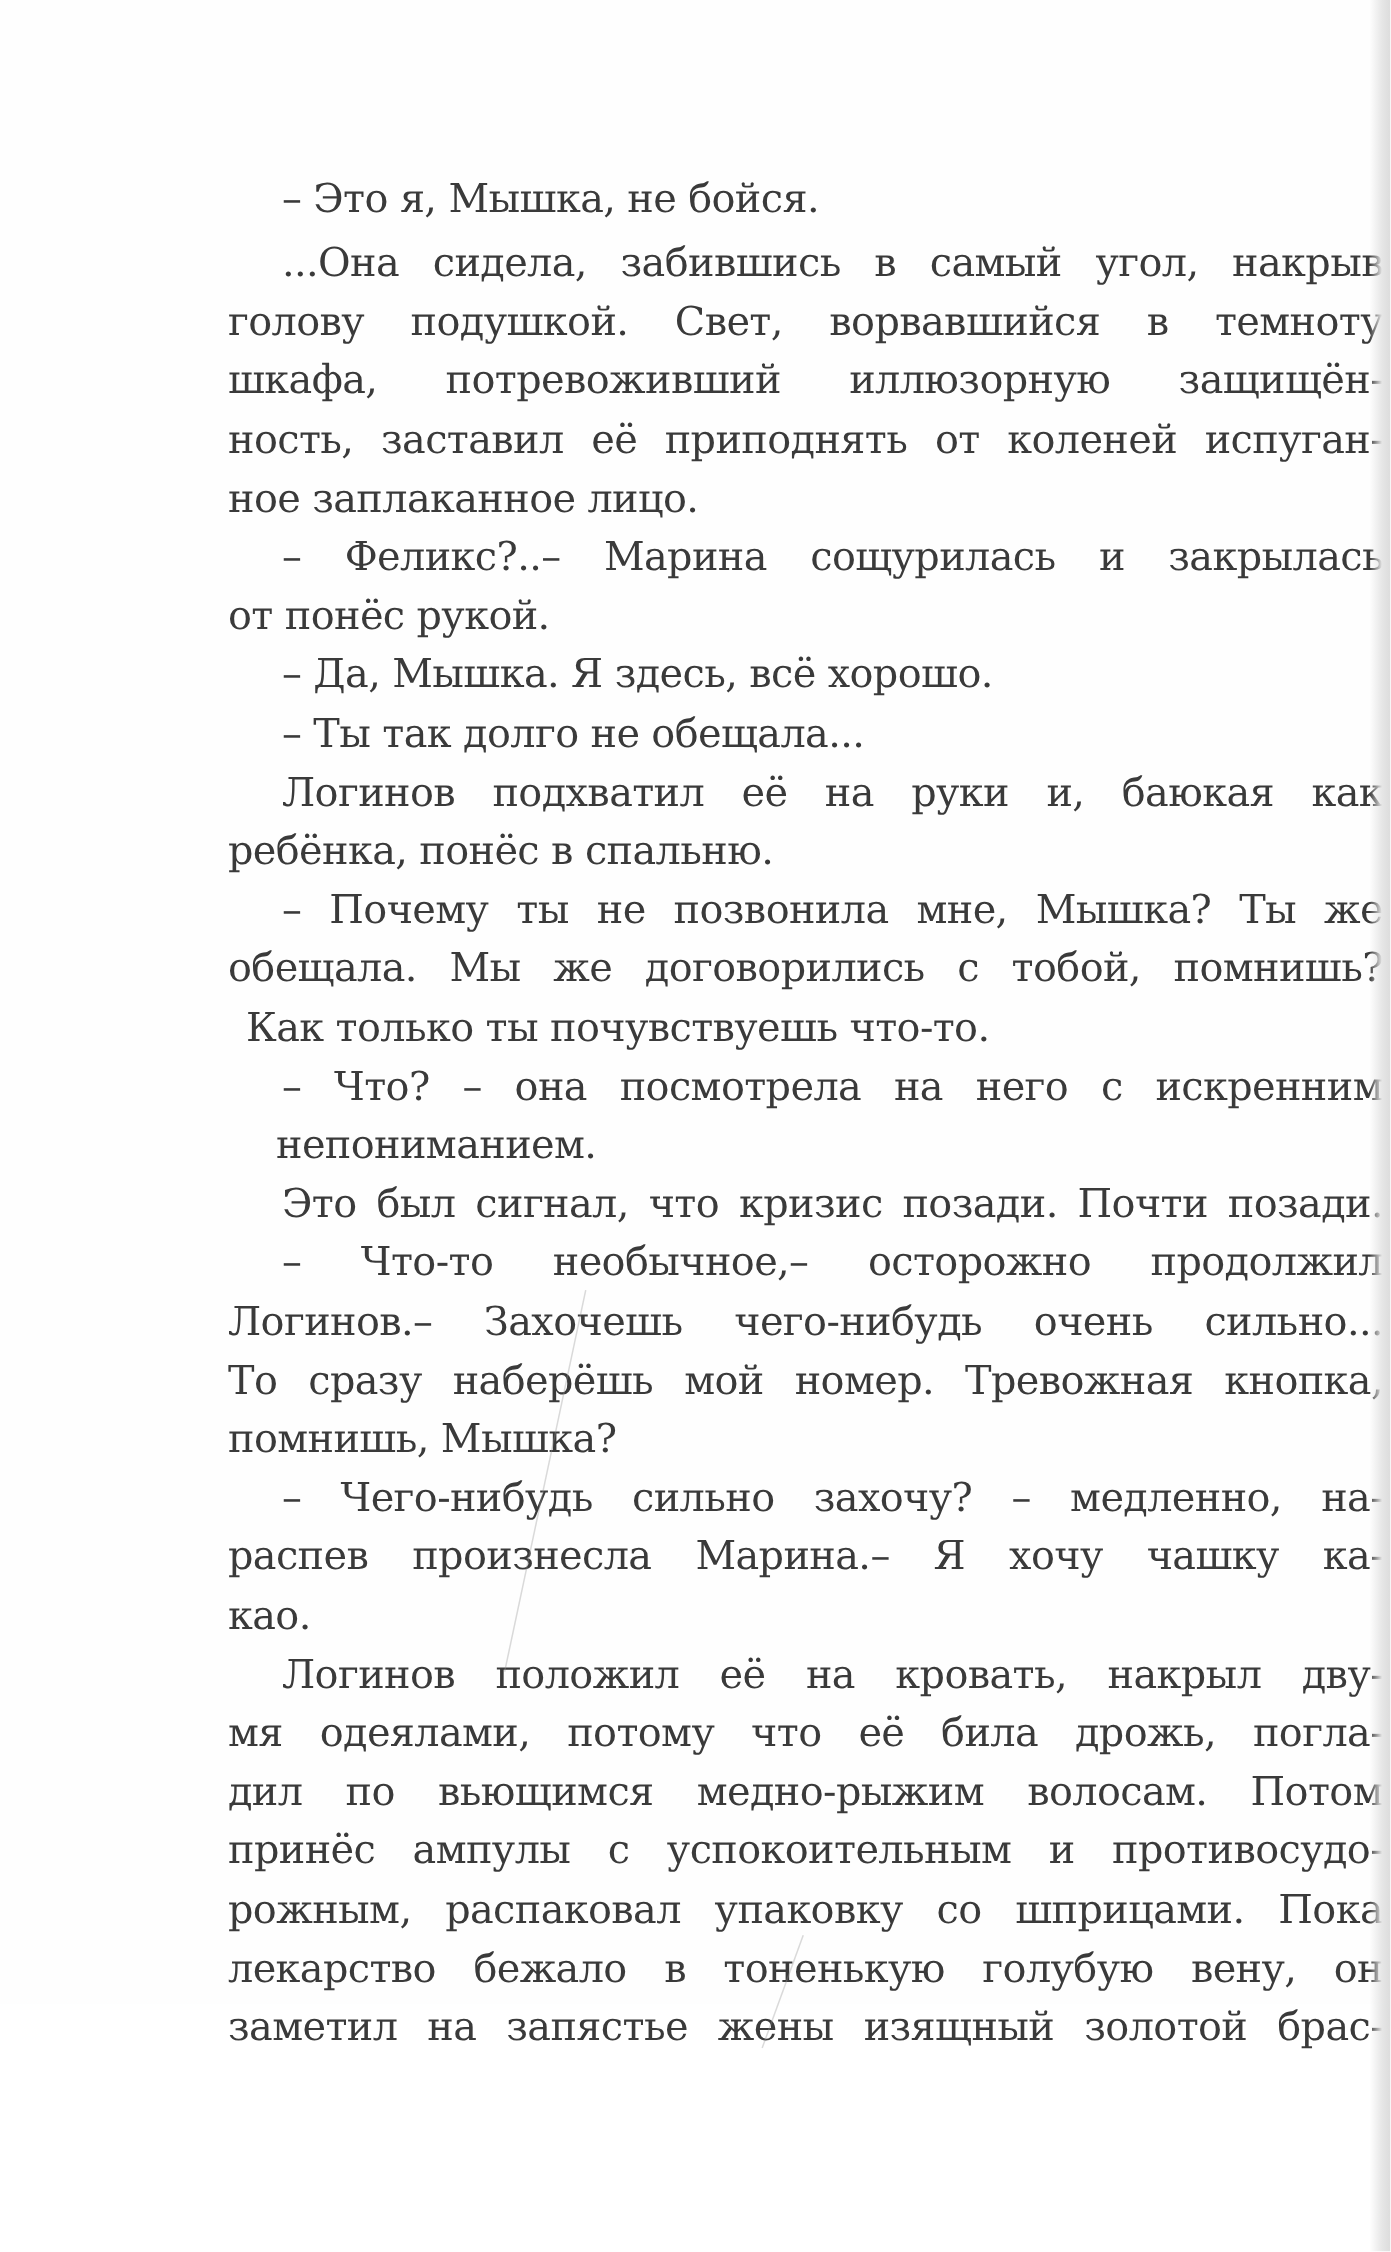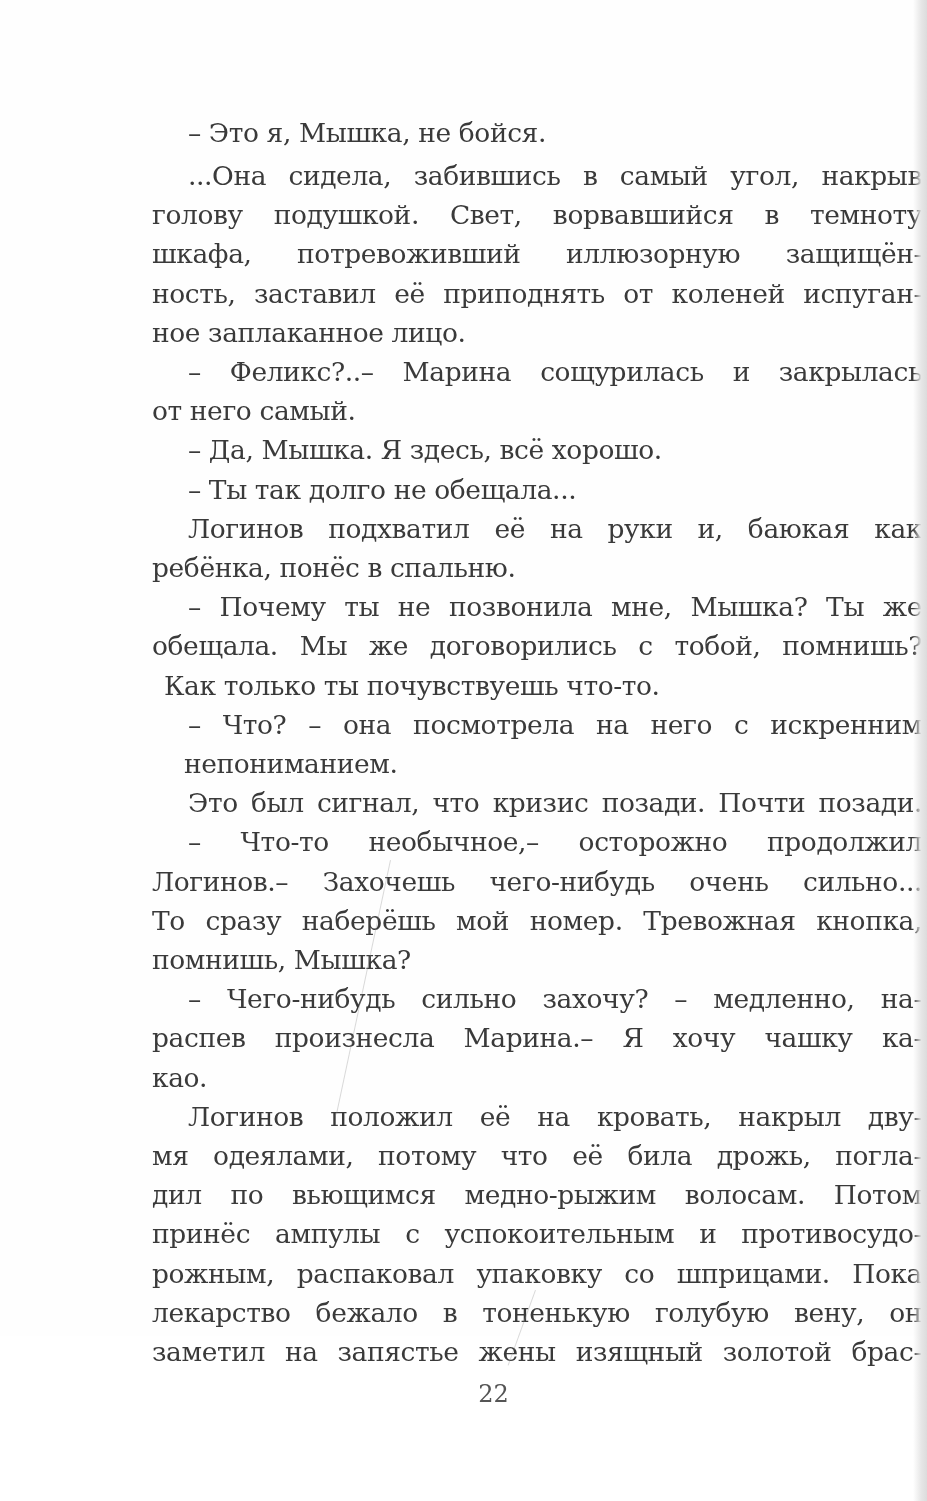--- a/index.html
+++ b/index.html
@@ -46,21 +46,21 @@
 
 <div class="page">
   <div class="text-block" id="text-block">
       <div class="line indent last" style="top: 117px;">– Это я, Мышка, не бойся.</div>
       <div class="line indent" style="top: 160px;">...Она сидела, забившись в самый угол, накрыв</div>
       <div class="line" style="top: 199.2px;">голову подушкой. Свет, ворвавшийся в темноту</div>
       <div class="line" style="top: 238.4px;">шкафа, потревоживший иллюзорную защищён-</div>
       <div class="line" style="top: 277.6px;">ность, заставил её приподнять от коленей испуган-</div>
       <div class="line last" style="top: 316.8px;">ное заплаканное лицо.</div>
       <div class="line indent" style="top: 356px;">– Феликс?..– Марина сощурилась и закрылась</div>
-      <div class="line last" style="top: 395.2px;">от него самый.</div>
+      <div class="line last" style="top: 395.2px;">от понёс рукой.</div>
       <div class="line indent last" style="top: 434.4px;">– Да, Мышка. Я здесь, всё хорошо.</div>
       <div class="line indent last" style="top: 473.6px;">– Ты так долго не обещала...</div>
       <div class="line indent" style="top: 512.8px;">Логинов подхватил её на руки и, баюкая как</div>
       <div class="line last" style="top: 552px;">ребёнка, понёс в спальню.</div>
       <div class="line indent" style="top: 591.2px;">– Почему ты не позвонила мне, Мышка? Ты же</div>
       <div class="line" style="top: 630.4px;">обещала. Мы же договорились с тобой, помнишь?</div>
       <div class="line last" style="top: 669.6px; margin-left: 12px;">Как только ты почувствуешь что-то.</div>
       <div class="line indent" style="top: 708.8px;">– Что? – она посмотрела на него с искренним</div>
       <div class="line last" style="top: 748px; margin-left: 32px;">непониманием.</div>
       <div class="line indent" style="top: 787.2px;">Это был сигнал, что кризис позади. Почти позади.</div>
@@ -72,17 +72,16 @@
       <div class="line" style="top: 1022.4px;">распев произнесла Марина.– Я хочу чашку ка-</div>
       <div class="line last" style="top: 1061.6px;">као.</div>
       <div class="line indent" style="top: 1100.8px;">Логинов положил её на кровать, накрыл дву-</div>
       <div class="line" style="top: 1140px;">мя одеялами, потому что её била дрожь, погла-</div>
       <div class="line" style="top: 1179.2px;">дил по вьющимся медно-рыжим волосам. Потом</div>
       <div class="line" style="top: 1218.4px;">принёс ампулы с успокоительным и противосудо-</div>
       <div class="line" style="top: 1257.6px;">рожным, распаковал упаковку со шприцами. Пока</div>
       <div class="line" style="top: 1296.8px;">лекарство бежало в тоненькую голубую вену, он</div>
       <div class="line" style="top: 1336px;">заметил на запястье жены изящный золотой брас-</div>
     </div>
-  <div class="page-number">22</div>
   <div class="pencil-mark" style="left:390px; top:860px; height:260px; transform:rotate(12deg);"></div>
   <div class="pencil-mark" style="left:535px; top:1290px; height:80px; transform:rotate(20deg);"></div>
   <div class="edge-shadow"></div>
 </div>
 
 </body></html>

